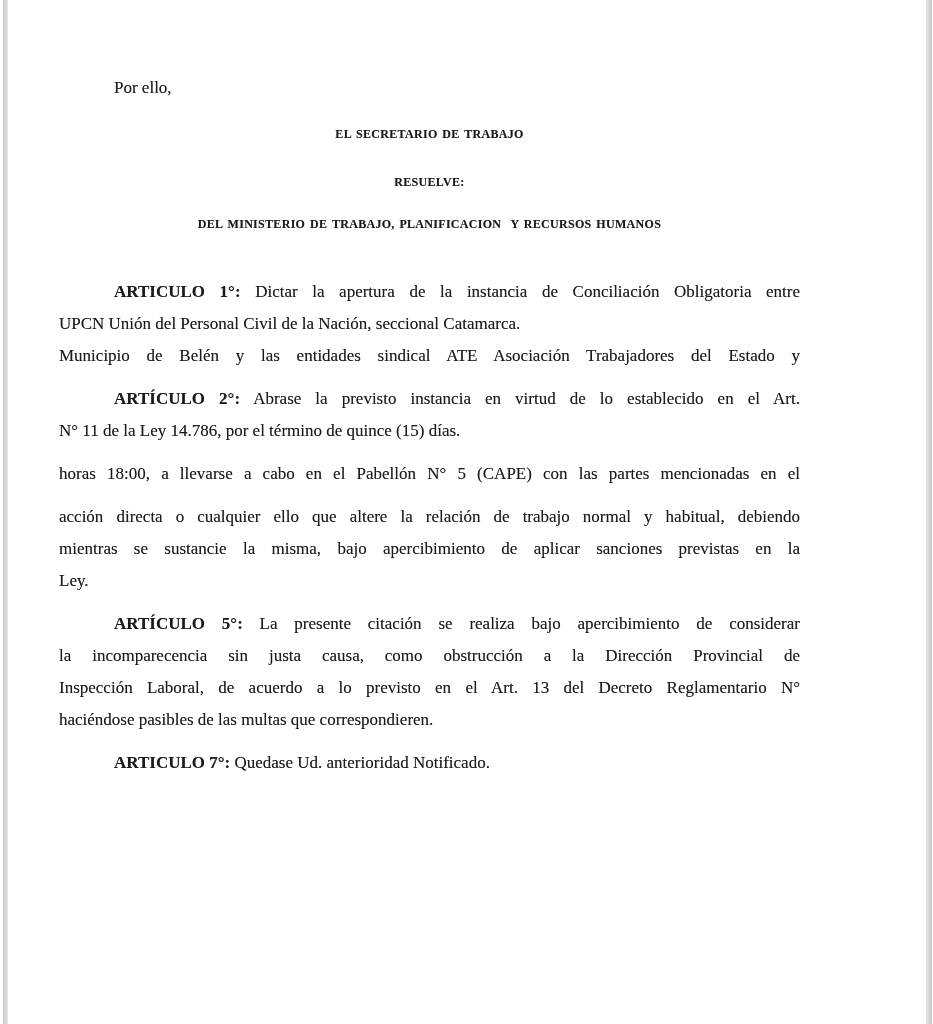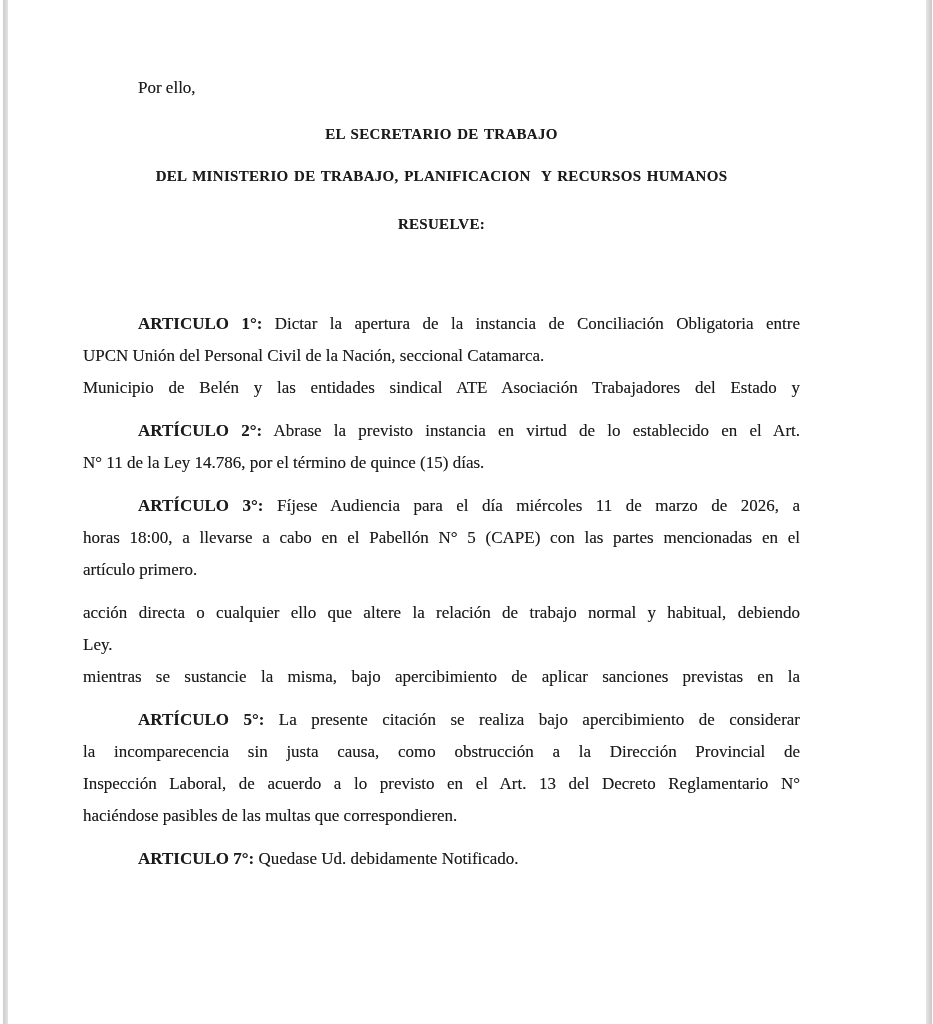--- a/index.html
+++ b/index.html
@@ -26,44 +26,44 @@
     width: 5px;
     background: linear-gradient(to right, #cdcdcd, #e3e3e3);
   }
   .edge-right {
     right: 1px;
     width: 6px;
     background: linear-gradient(to left, #c9c9c9, #e6e6e6);
   }
   .page {
     position: relative;
-    padding: 72px 133px 0 83px;
+    padding: 72px 133px 0 59px;
     font-size: 17px;
     line-height: 32px;
     text-shadow: 0 0 0.5px rgba(25,25,25,0.45);
   }
   .intro {
     margin: 0 0 0 55px;
   }
   .heading {
     font-weight: bold;
     text-align: center;
     white-space: pre-wrap;
-    font-size: 15px;
+    font-size: 12px;
     letter-spacing: 0.3px;
     word-spacing: 1.5px;
   }
   .heading-1 { margin-top: 14px; }
   .heading-2 { margin-top: 10px; }
   .heading-3 { margin-top: 16px; }
   .para {
     margin: 0 0 11px 0;
   }
   .para-first {
-    margin-top: 68px;
+    margin-top: 36px;
   }
   .ln {
     text-align: justify;
     text-align-last: justify;
   }
   .ln.last {
     text-align-last: left;
   }
   .ln.first {
     text-indent: 55px;
@@ -76,50 +76,48 @@
 <body>
 
 <div class="edge-strip edge-left"></div>
 <div class="edge-strip edge-right"></div>
 
 <div class="page">
 
   <div class="intro">Por ello,</div>
 
   <div class="heading heading-1">EL SECRETARIO DE TRABAJO</div>
+  <div class="heading heading-3">RESUELVE:</div>
   <div class="heading heading-2">DEL MINISTERIO DE TRABAJO, PLANIFICACION  Y RECURSOS HUMANOS</div>
-  <div class="heading heading-3">RESUELVE:</div>
 
   <div class="para para-first">
     <div class="ln first"><span class="lbl">ARTICULO 1°:</span> <span>Dictar la apertura de la instancia de Conciliación Obligatoria entre</span></div>
     <div class="ln last">UPCN Unión del Personal Civil de la Nación, seccional Catamarca.</div>
     <div class="ln">Municipio de Belén y las entidades sindical ATE Asociación Trabajadores del Estado y</div>
   </div>
 
   <div class="para">
     <div class="ln first"><span class="lbl">ARTÍCULO 2°:</span> <span>Abrase la previsto instancia en virtud de lo establecido en el Art.</span></div>
     <div class="ln last">N° 11 de la Ley 14.786, por el término  de quince  (15) días.</div>
   </div>
 
   <div class="para">
-    <div class="ln first"><span class="lbl">ARTÍCULO 3°:</span> <span>Fíjese Audiencia para el día miércoles 11 de marzo de 2026, a</span></div>
     <div class="ln">horas 18:00, a llevarse a cabo en el Pabellón N° 5 (CAPE) con las partes mencionadas en el</div>
-    <div class="ln last">artículo  primero.</div>
   </div>
 
   <div class="para">
     <div class="ln">acción directa o cualquier ello que altere la relación de trabajo normal y habitual, debiendo</div>
+    <div class="ln">mientras se sustancie la misma, bajo apercibimiento de aplicar sanciones previstas en la</div>
     <div class="ln last">Ley.</div>
-    <div class="ln">mientras se sustancie la misma, bajo apercibimiento de aplicar sanciones previstas en la</div>
   </div>
 
   <div class="para">
     <div class="ln first"><span class="lbl">ARTÍCULO 5°:</span> <span>La presente citación se realiza bajo apercibimiento de considerar</span></div>
     <div class="ln">la incomparecencia sin justa causa, como obstrucción a la Dirección Provincial de</div>
     <div class="ln">Inspección Laboral, de acuerdo a lo previsto en el Art. 13 del Decreto Reglamentario N°</div>
     <div class="ln last">haciéndose pasibles de las multas que correspondieren.</div>
   </div>
 
   <div class="para">
-    <div class="ln first last"><span class="lbl">ARTICULO 7°:</span> <span>Quedase Ud. debidamente  Notificado.</span></div>
+    <div class="ln first last"><span class="lbl">ARTICULO 7°:</span> <span>Quedase Ud. anterioridad  Notificado.</span></div>
   </div>
 
 </div>
 
 </body></html>

